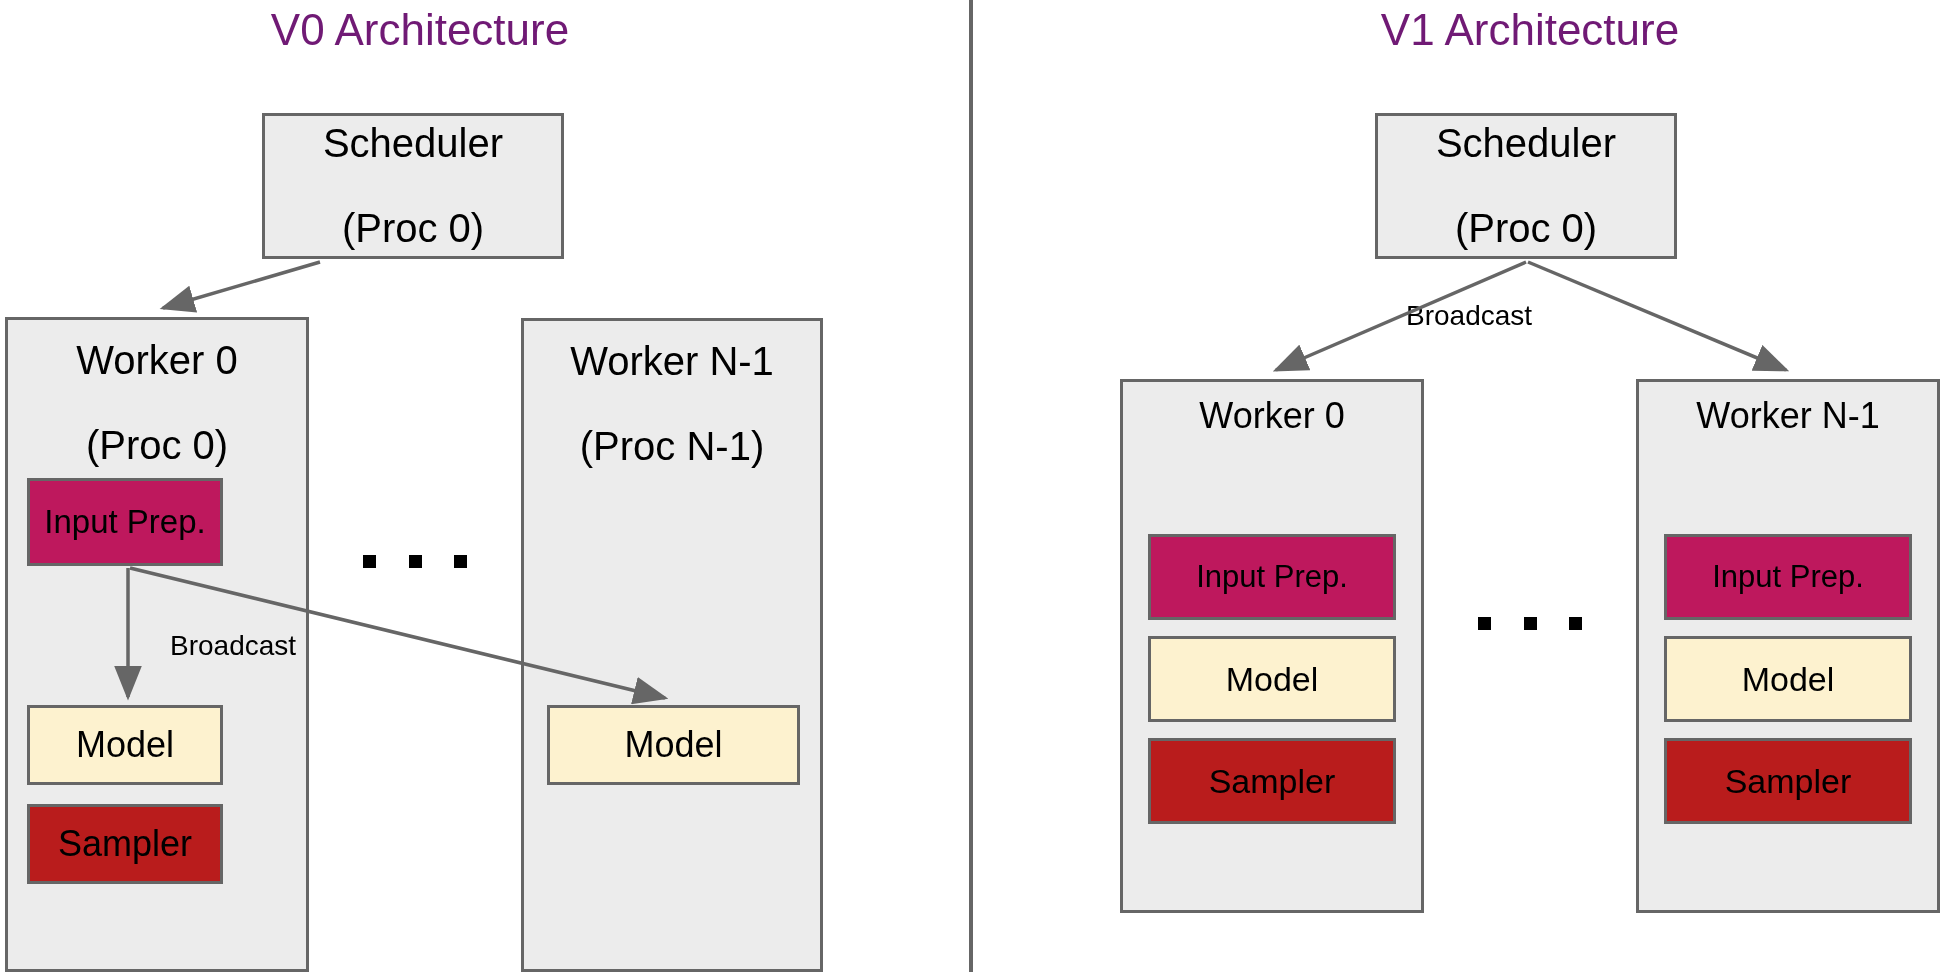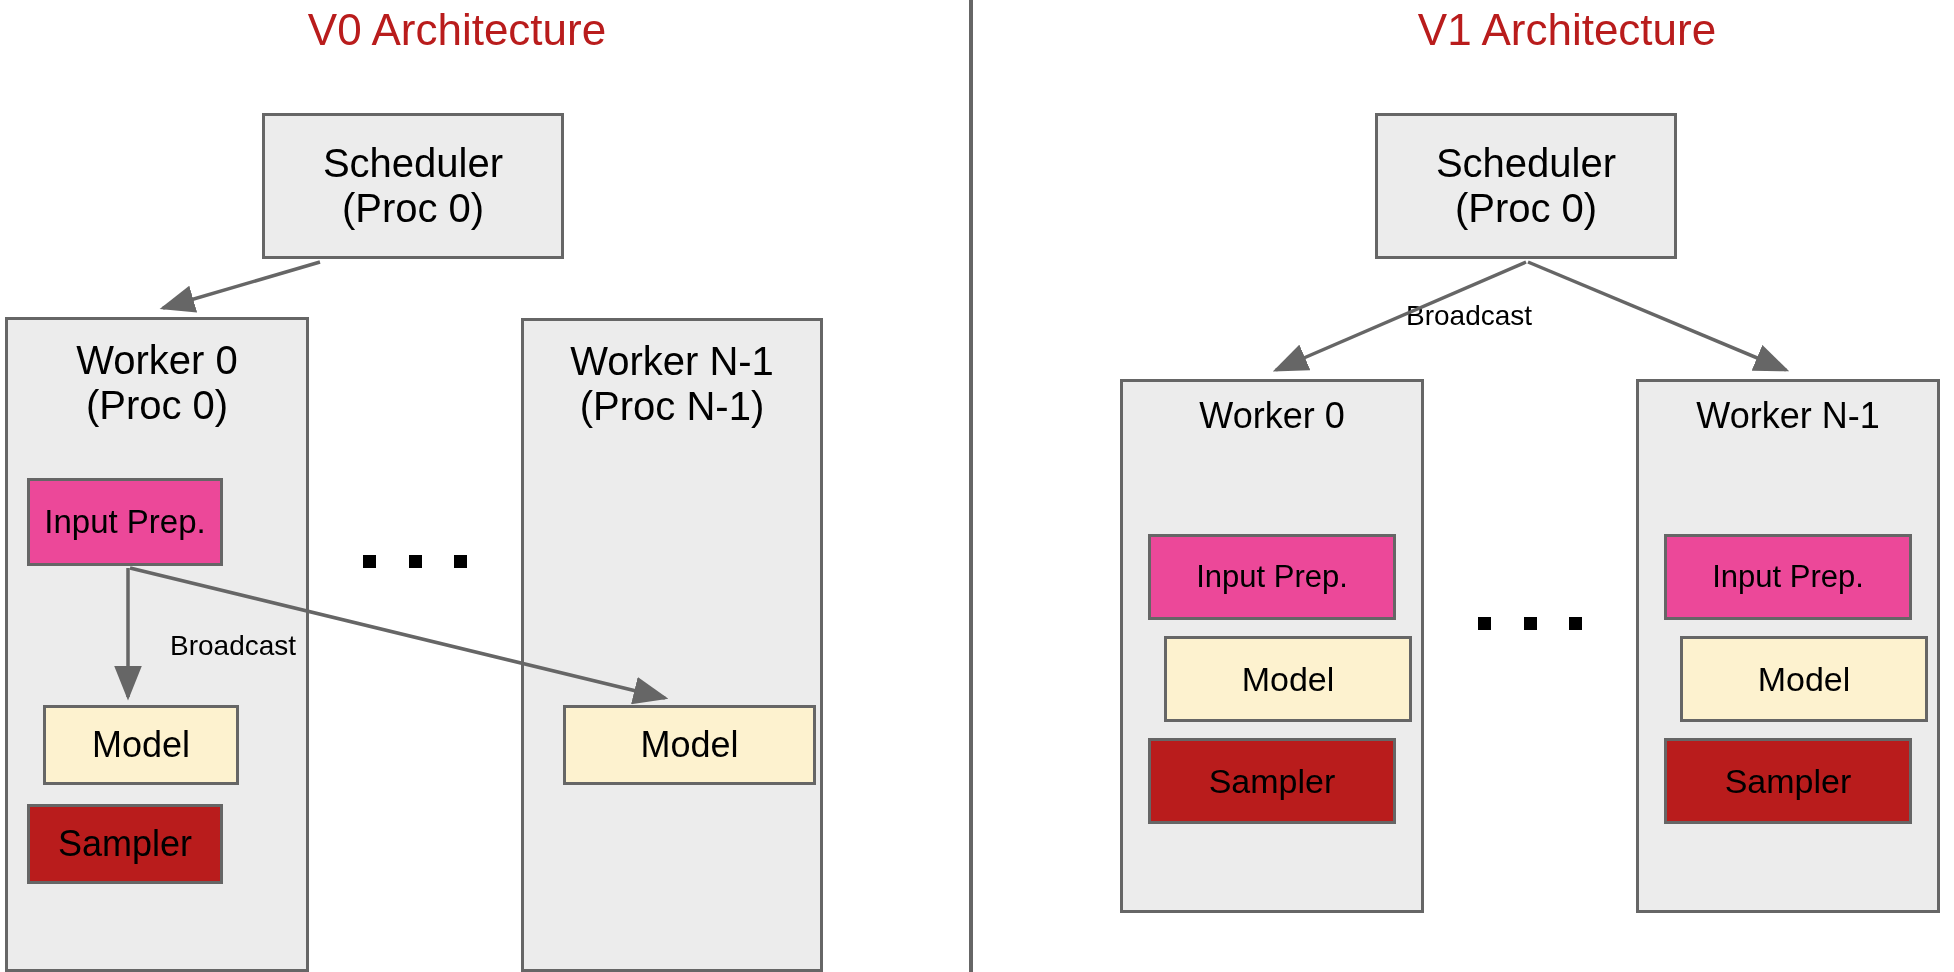--- a/index.html
+++ b/index.html
@@ -15,42 +15,41 @@
     position: relative;
     width: 1954px;
     height: 972px;
     background: #ffffff;
     overflow: hidden;
   }
   .panel-title {
     position: absolute;
     text-align: center;
     font-size: 44px;
-    color: #b91c1c;
+    color: #701a75;
     white-space: nowrap;
     line-height: 1.1;
-    margin-left: 37px;
   }
   .divider {
     position: absolute;
     background: #666666;
   }
   .node {
     position: absolute;
     box-sizing: border-box;
     border: 3px solid #666666;
     display: flex;
     flex-direction: column;
     align-items: center;
     color: #000000;
     line-height: 1.12;
   }
-  .node.gray   { background: #ececec; }
-  .node.purple { background: #ec4899; }
-  .node.cream  { background: #fdf2cf; margin-left: 16px; }
+  .node.gray   { background: #ececec; gap: 40px; }
+  .node.purple { background: #be185d; }
+  .node.cream  { background: #fdf2cf; }
   .node.green  { background: #b91c1c; }
 
   .node.center-all {
     justify-content: center;
     text-align: center;
   }
   .node-line {
     display: block;
     white-space: nowrap;
   }

